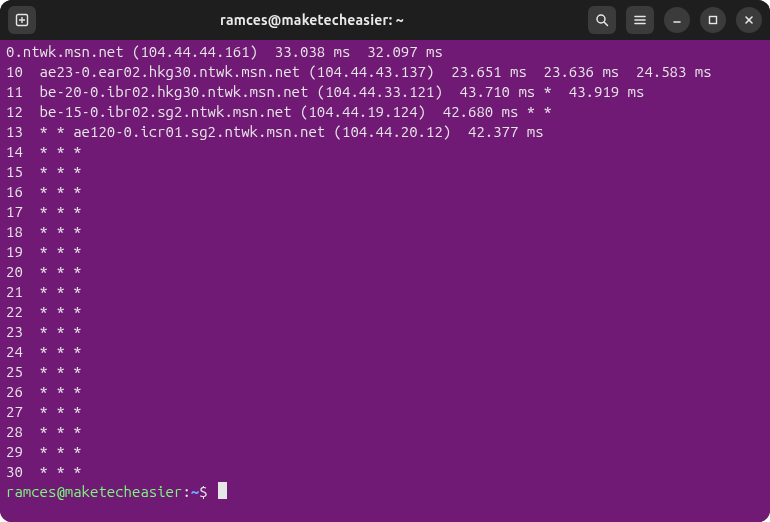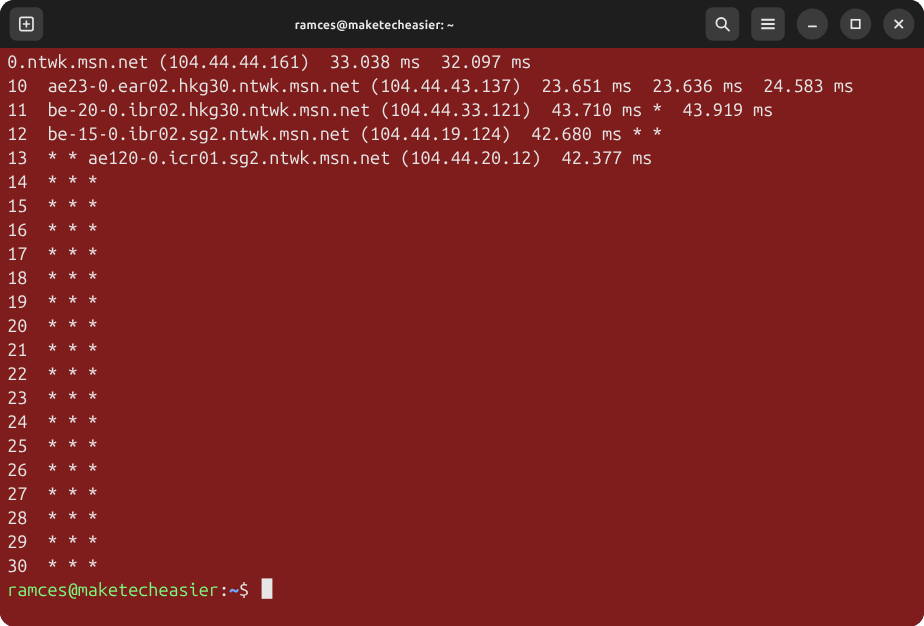--- a/index.html
+++ b/index.html
@@ -25,37 +25,37 @@
     background: #3b3b3b;
     display: flex; align-items: center; justify-content: center;
     color: #e6e6e6;
     cursor: pointer;
   }
   .tb-btn svg { display: block; }
   .tb-title {
     flex: 1 1 auto;
     text-align: center;
     color: #eaeaea;
-    font-size: 10px;
+    font-size: 14px;
     font-weight: 600;
     letter-spacing: 0.2px;
   }
   .tb-right { display: flex; align-items: center; gap: 10px; }
   .circle-btn {
     width: 26px; height: 26px;
     border-radius: 50%;
     background: #3b3b3b;
     display: flex; align-items: center; justify-content: center;
     color: #e6e6e6;
     cursor: pointer;
   }
   .circle-btn.close { background: #3b3b3b; }
   .terminal {
     flex: 1 1 auto;
-    background: #7f1d1d;
+    background: #701a75;
     color: #e6e6e6;
     font-family: "Ubuntu Mono", "DejaVu Sans Mono", Menlo, Consolas, monospace;
     font-size: 15px;
     line-height: 20px;
     padding: 2px 6px 4px 6px;
     overflow: hidden;
     white-space: pre-wrap;
     word-break: break-all;
   }
   .out-line { min-height: 20px; }

